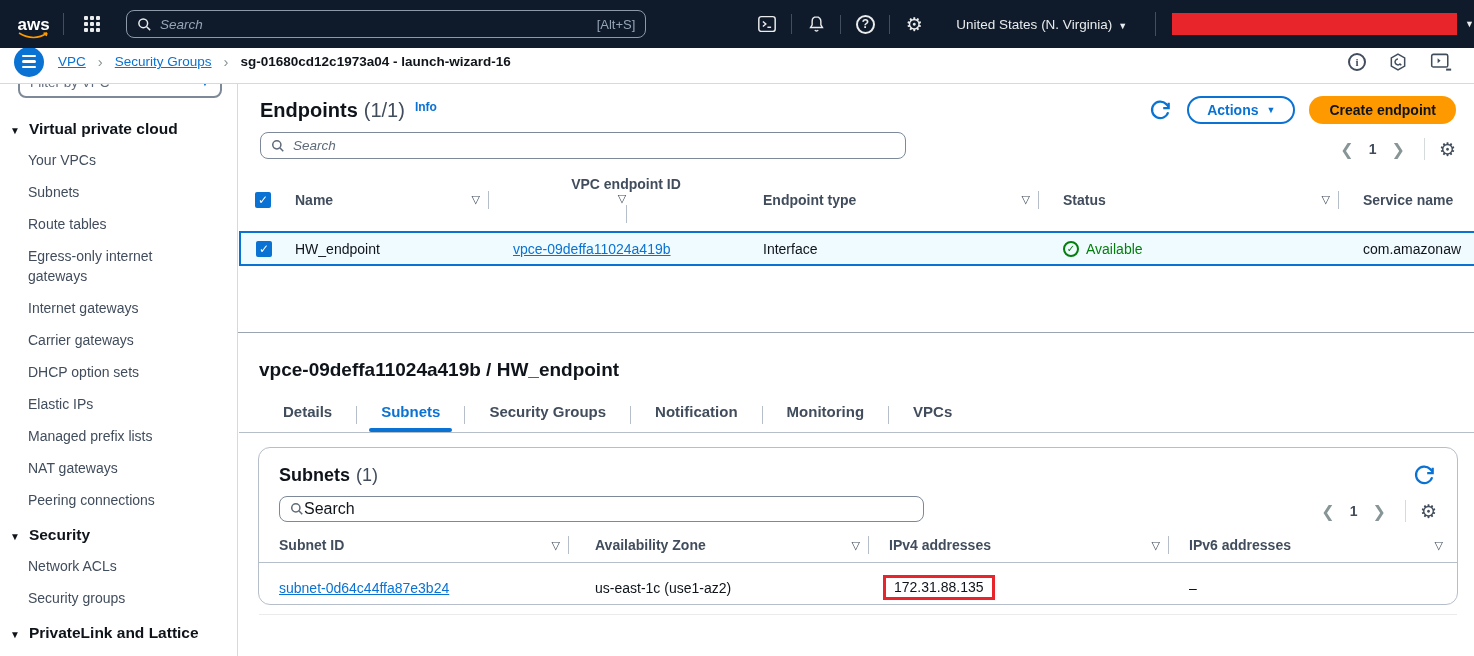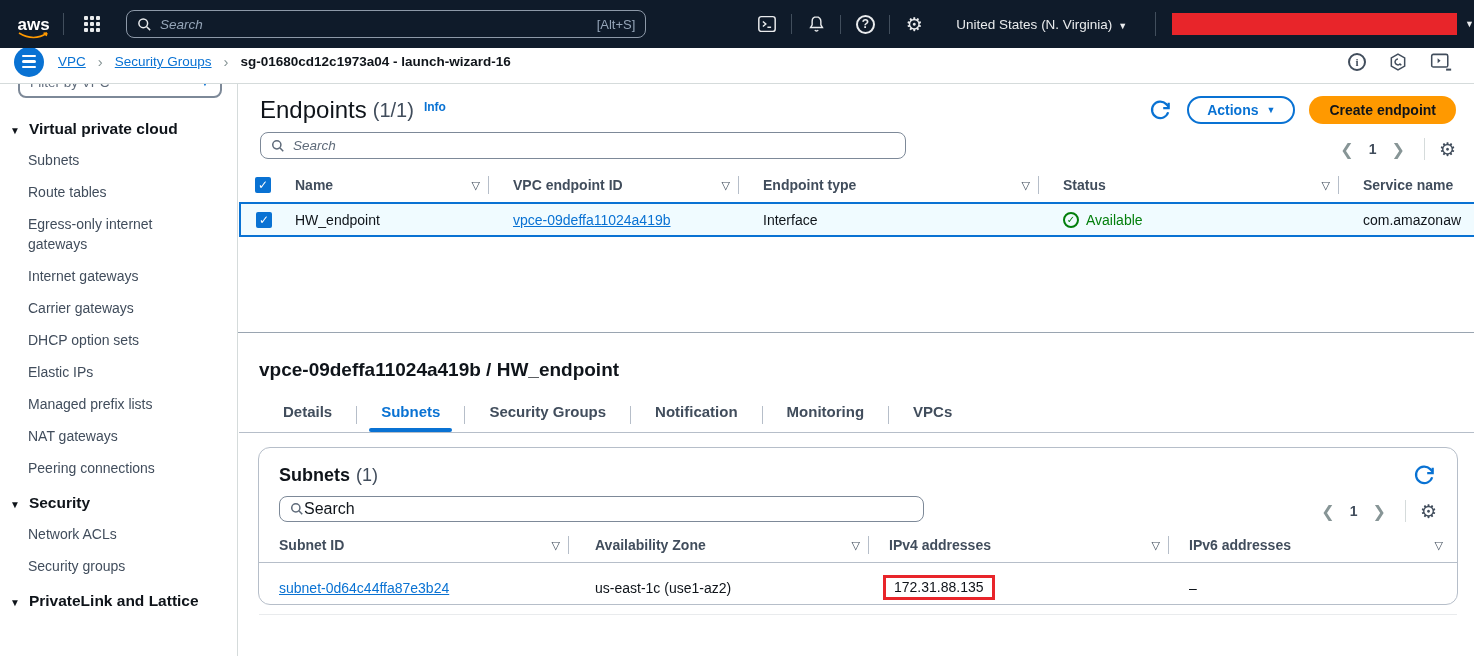--- a/index.html
+++ b/index.html
@@ -53,21 +53,21 @@
   .vpc-filter .sel-caret { margin-left:auto; color:#0972d3; font-size:10px; }
   .nav { padding-top:26px; }
   .nav-head { display:flex; align-items:baseline; font-weight:bold; font-size:15.5px; color:#0f141a;
     padding:10px 10px 6px 10px; cursor:pointer; }
   .nav-head .tri { font-size:10px; margin-right:9px; color:#0f141a; }
   .nav-item { padding:6px 14px 6px 28px; font-size:14px; color:#414d5c; line-height:20px; cursor:pointer; }
 
   
   .main-upper { position:absolute; left:239px; top:84px; width:1235px; height:248px; background:#fff; }
   .ep-header { display:flex; align-items:center; padding:12px 18px 0 21px; }
-  .h1 { font-size:24px; font-weight:normal; }
+  .h1 { font-size:20px; font-weight:bold; }
   .h1-count { font-size:20px; font-weight:400; color:#414d5c; margin-left:6px; }
   .info-link { color:#0972d3; font-size:12px; font-weight:bold; margin-left:10px; position:relative; top:-3px; cursor:pointer; }
   .hdr-actions { margin-left:auto; display:flex; align-items:center; gap:14px; }
   .refresh-btn { width:26px; height:26px; display:flex; align-items:center; justify-content:center; cursor:pointer; }
   .refresh-btn svg { stroke:#0972d3; fill:none; stroke-width:2.4; }
   .btn-secondary { border:2px solid #0972d3; color:#0972d3; font-weight:bold; font-size:14px;
     border-radius:18px; padding:4px 18px; background:#fff; cursor:pointer; display:flex; align-items:center; gap:8px; }
   .btn-secondary .tri { font-size:9px; }
   .btn-primary { background:#ff9900; color:#0f141a; font-weight:bold; font-size:14px; border:none;
     border-radius:18px; padding:6px 20px; cursor:pointer; }
@@ -222,20 +222,21 @@
 <div class="sidebar">
   <div class="vpc-filter">
     <span>Filter by VPC</span>
     <span class="sel-caret">▼</span>
   </div>
   <div class="nav">
     <div class="nav-head">
       <span class="tri">▼</span>
       <span>Virtual private cloud</span>
     </div>
+    <div class="nav-item">Your VPCs</div>
     <div class="nav-item">Subnets</div>
     <div class="nav-item">Route tables</div>
     <div class="nav-item" style="width:210px;">Egress-only internet gateways</div>
     <div class="nav-item">Internet gateways</div>
     <div class="nav-item">Carrier gateways</div>
     <div class="nav-item">DHCP option sets</div>
     <div class="nav-item">Elastic IPs</div>
     <div class="nav-item">Managed prefix lists</div>
     <div class="nav-item">NAT gateways</div>
     <div class="nav-item">Peering connections</div>
@@ -310,21 +311,21 @@
             </div>
           </th>
       <th>
             <div class="th-inner">
               <span class="th-label">Name</span>
               <span class="filt">▽</span>
               <span class="col-div"></span>
             </div>
           </th>
       <th>
-            <div class="th-inner" style="padding-left:18px;">
+            <div class="th-inner" style="padding-left:18px;flex-direction:column;">
               <span class="th-label">VPC endpoint ID</span>
               <span class="filt">▽</span>
               <span class="col-div"></span>
             </div>
           </th>
       <th>
             <div class="th-inner" style="padding-left:18px;">
               <span class="th-label">Endpoint type</span>
               <span class="filt">▽</span>
               <span class="col-div"></span>

